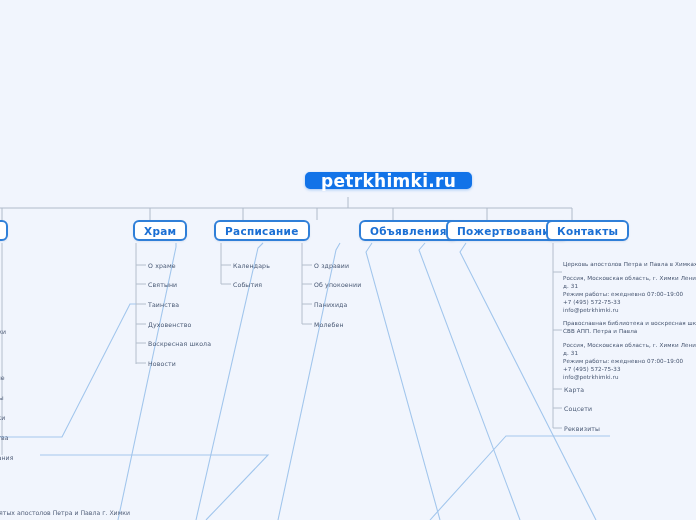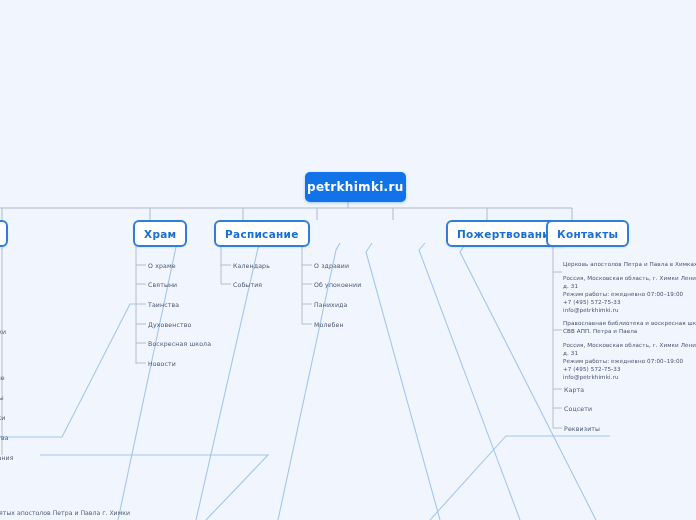--- a/index.html
+++ b/index.html
@@ -18,30 +18,30 @@
     background:#ffffff;
     border:2px solid #2f7fd8;
     border-radius:6px;
     color:#1a6fd4;
     font-weight:bold;
     font-size:10.5px;
     letter-spacing:.3px;
     display:flex;align-items:center;justify-content:center;
     white-space:nowrap;
     box-shadow:0 1px 2px rgba(30,80,150,.10);
-    height:27px;
+    height:21px;
     padding:0 9px;
   }
   .node.root{
     background:#1273e8;
     border-color:#1273e8;
     color:#ffffff;
-    font-size:12px;
-    height:30px;
-    padding:0 0;
+    font-size:17px;
+    height:17px;
+    padding:0 14px;
     border-radius:5px;
     box-shadow:0 1px 3px rgba(18,115,232,.35);
   }
 
   .leaf{
     position:absolute;
     font-size:6.2px;
     color:#4a5a75;
     white-space:nowrap;
     letter-spacing:.15px;
@@ -136,20 +136,21 @@
 
   <div class="node root" style="left:305px;top:172px;">petrkhimki.ru</div>
 
   <div class="node" style="left:-14px;top:220px;width:22px;padding:0;"></div>
 
   <div class="node" style="left:133px;top:220px;">Храм</div>
 
   <div class="node" style="left:214px;top:220px;">Расписание</div>
 
 
+  <div class="node" style="left:359px;top:220px;">Объявления</div>
 
   <div class="node" style="left:446px;top:220px;">Пожертвования</div>
 
   <div class="node" style="left:546px;top:220px;">Контакты</div>
 
   <div class="leaf" style="left:148px;top:262px;">О храме</div>
   <div class="leaf" style="left:148px;top:281px;">Святыни</div>
   <div class="leaf" style="left:148px;top:301px;">Таинства</div>
   <div class="leaf" style="left:148px;top:321px;">Духовенство</div>
   <div class="leaf" style="left:148px;top:340px;">Воскресная школа</div>

